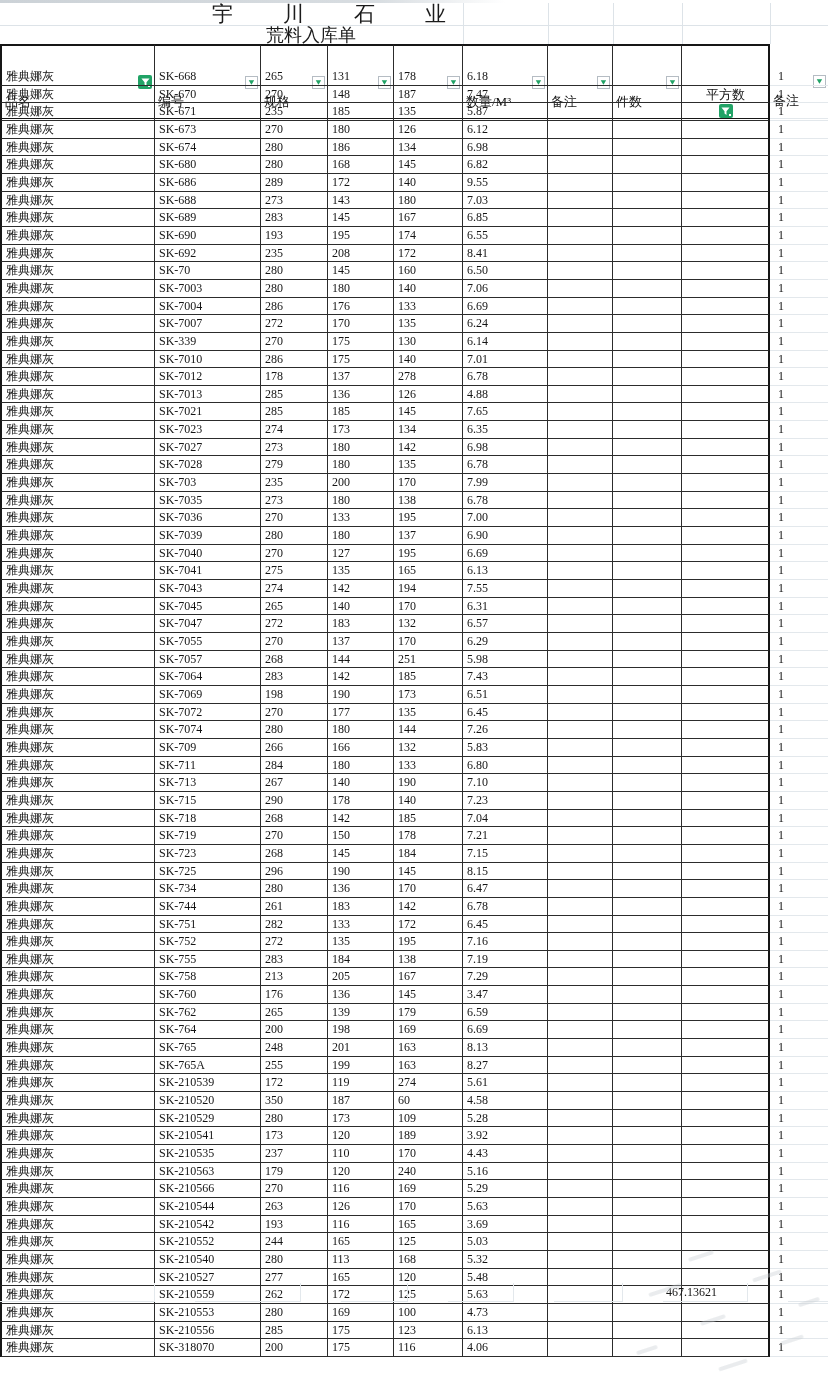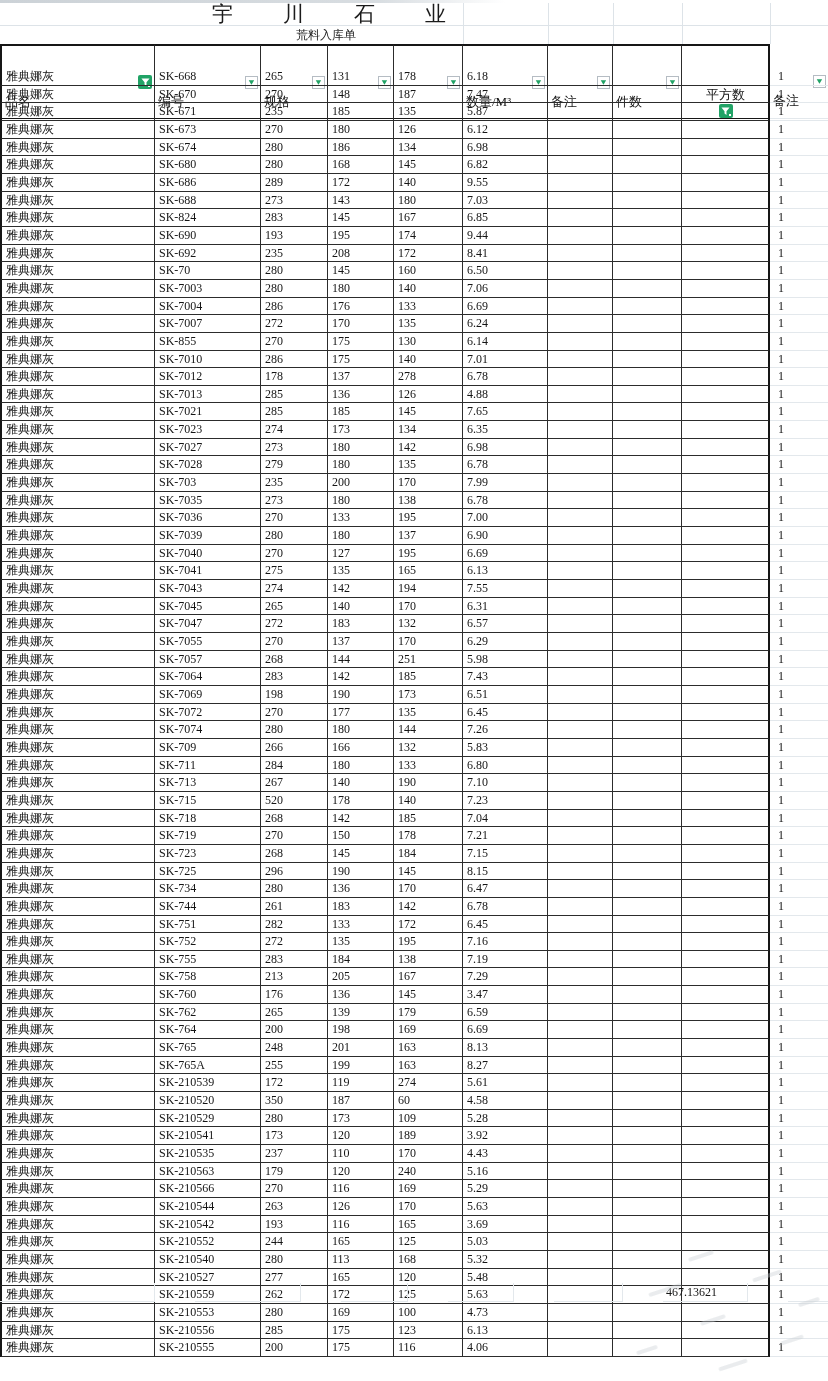--- a/index.html
+++ b/index.html
@@ -16,22 +16,22 @@
     background: linear-gradient(to right, #ccd2d7 0%, #d8dde1 75%, rgba(216,221,225,0) 100%); }
 
   
   .gl { position: absolute; background: #dde3e8; }
   .gl.v { width: 1px; }
   .gl.h { height: 1px; }
 
   .title-row { position: absolute; top: 0; left: 0; width: 680px; height: 26px;
     display: flex; align-items: flex-end; justify-content: center; padding-left: 28px; }
   .title-row span { font-size: 21px; letter-spacing: 50px; line-height: 24px; color: #1b1b1b; }
-  .subtitle-row { position: absolute; top: 26px; left: 16px; width: 620px; height: 18px;
-    text-align: center; font-size: 12px; line-height: 18px; color: #1b1b1b; }
+  .subtitle-row { position: absolute; top: 26px; left: 1px; width: 620px; height: 18px;
+    text-align: center; font-size: 18px; line-height: 18px; color: #1b1b1b; }
 
   .hrow { position: absolute; top: 44px; left: 0; width: 828px; height: 24px;
     display: grid; grid-template-columns: var(--cols); }
   .hcell { background: #fff; border-top: 2px solid #161616; border-bottom: 1px solid #161616;
     border-right: 1px solid #2c2c2c; display: flex; align-items: center;
     justify-content: space-between; padding: 0 2px 0 3px; font-size: 13px; }
   .hcell:first-child { border-left: 2px solid #161616; }
   .hcell.thickr { border-right: 2px solid #161616; flex-direction: column; }
   .hcell.plainh { border: none; border-bottom: 1px solid #e3e8ec; }
   .hlabel { white-space: nowrap; overflow: hidden; margin-top: 40px; }
@@ -248,38 +248,38 @@
         <div class="cell bc">180</div>
         <div class="cell bc">7.03</div>
         <div class="cell bc"></div>
         <div class="cell bc"></div>
         <div class="cell bc thickr"></div>
         <div class="cell plain">1</div>
       </div>
 
       <div class="row">
         <div class="cell bc">雅典娜灰</div>
-        <div class="cell bc">SK-824</div>
+        <div class="cell bc">SK-689</div>
         <div class="cell bc">283</div>
         <div class="cell bc">145</div>
         <div class="cell bc">167</div>
         <div class="cell bc">6.85</div>
         <div class="cell bc"></div>
         <div class="cell bc"></div>
         <div class="cell bc thickr"></div>
         <div class="cell plain">1</div>
       </div>
 
       <div class="row">
         <div class="cell bc">雅典娜灰</div>
         <div class="cell bc">SK-690</div>
         <div class="cell bc">193</div>
         <div class="cell bc">195</div>
         <div class="cell bc">174</div>
-        <div class="cell bc">9.44</div>
+        <div class="cell bc">6.55</div>
         <div class="cell bc"></div>
         <div class="cell bc"></div>
         <div class="cell bc thickr"></div>
         <div class="cell plain">1</div>
       </div>
 
       <div class="row">
         <div class="cell bc">雅典娜灰</div>
         <div class="cell bc">SK-692</div>
         <div class="cell bc">235</div>
@@ -339,21 +339,21 @@
         <div class="cell bc">135</div>
         <div class="cell bc">6.24</div>
         <div class="cell bc"></div>
         <div class="cell bc"></div>
         <div class="cell bc thickr"></div>
         <div class="cell plain">1</div>
       </div>
 
       <div class="row">
         <div class="cell bc">雅典娜灰</div>
-        <div class="cell bc">SK-855</div>
+        <div class="cell bc">SK-339</div>
         <div class="cell bc">270</div>
         <div class="cell bc">175</div>
         <div class="cell bc">130</div>
         <div class="cell bc">6.14</div>
         <div class="cell bc"></div>
         <div class="cell bc"></div>
         <div class="cell bc thickr"></div>
         <div class="cell plain">1</div>
       </div>
 
@@ -678,21 +678,21 @@
         <div class="cell bc">7.10</div>
         <div class="cell bc"></div>
         <div class="cell bc"></div>
         <div class="cell bc thickr"></div>
         <div class="cell plain">1</div>
       </div>
 
       <div class="row">
         <div class="cell bc">雅典娜灰</div>
         <div class="cell bc">SK-715</div>
-        <div class="cell bc">520</div>
+        <div class="cell bc">290</div>
         <div class="cell bc">178</div>
         <div class="cell bc">140</div>
         <div class="cell bc">7.23</div>
         <div class="cell bc"></div>
         <div class="cell bc"></div>
         <div class="cell bc thickr"></div>
         <div class="cell plain">1</div>
       </div>
 
       <div class="row">
@@ -1080,21 +1080,21 @@
         <div class="cell bc">123</div>
         <div class="cell bc">6.13</div>
         <div class="cell bc"></div>
         <div class="cell bc"></div>
         <div class="cell bc thickr"></div>
         <div class="cell plain">1</div>
       </div>
 
       <div class="row">
         <div class="cell bc">雅典娜灰</div>
-        <div class="cell bc">SK-210555</div>
+        <div class="cell bc">SK-318070</div>
         <div class="cell bc">200</div>
         <div class="cell bc">175</div>
         <div class="cell bc">116</div>
         <div class="cell bc">4.06</div>
         <div class="cell bc"></div>
         <div class="cell bc"></div>
         <div class="cell bc thickr"></div>
         <div class="cell plain">1</div>
       </div>
 

